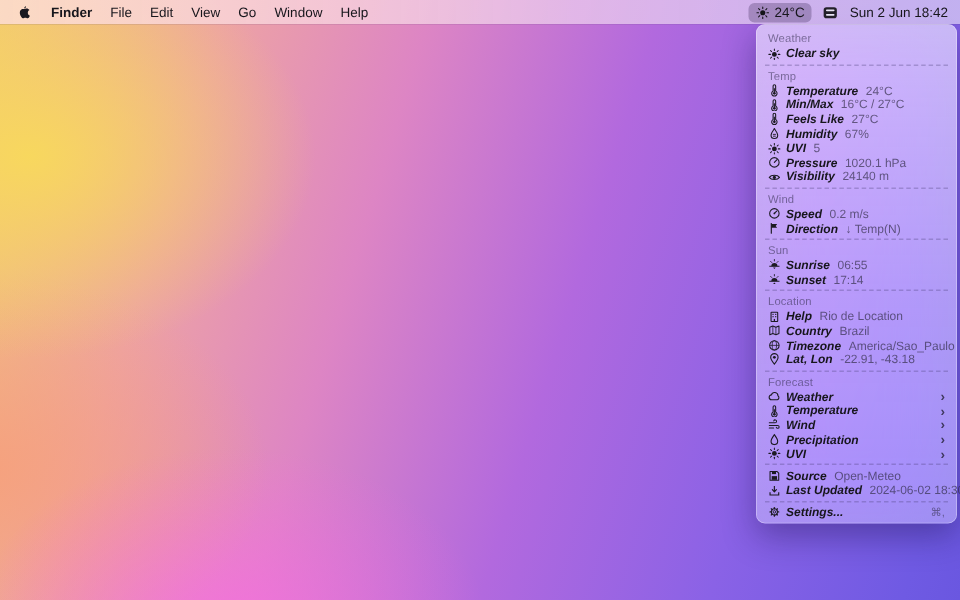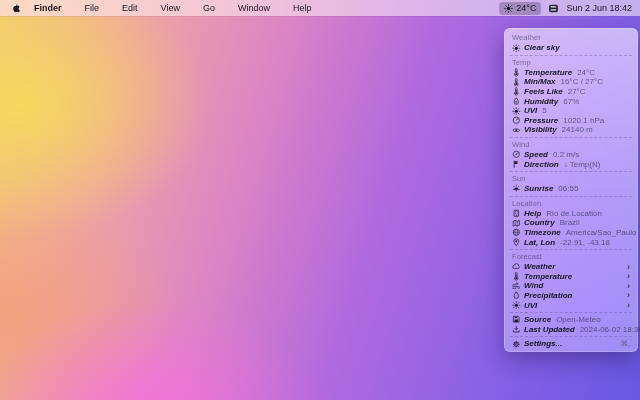--- a/index.html
+++ b/index.html
@@ -38,21 +38,21 @@
   .clock { white-space:nowrap; }
 
   
   .panel {
     position:absolute; top:16px; right:2px; width:134px;
     border-radius:6px; padding:4px 4px 3px 4px;
     background:linear-gradient(180deg, rgba(236,233,250,.66) 0%, rgba(216,211,247,.55) 55%, rgba(205,200,246,.5) 100%);
     backdrop-filter:blur(22px) saturate(170%);
     -webkit-backdrop-filter:blur(22px) saturate(170%);
     box-shadow:0 8px 22px rgba(25,12,70,.38), inset 0 0 0 .5px rgba(255,255,255,.4);
-    font-size:8px; color:#17161c; z-index:4;margin-top:12px;
+    font-size:8px; color:#17161c; z-index:4;
   }
   .sec-header {
     height:9px; line-height:9px; padding:0 4px; margin:1px 0 1px 0;
     font-size:7.5px; color:rgba(47,42,72,.55); font-weight:500; letter-spacing:.1px;
   }
   .row {
     display:flex; align-items:center; height:9.6px; padding:0 4px; gap:3.5px;
     border-radius:3px; white-space:nowrap;
   }
   .row-icon { width:8.5px; height:8.5px; flex:none; color:#1c1b22; display:flex; }
@@ -68,21 +68,21 @@
 
 <div class="desktop">
 
   <div class="menubar">
     <div class="mb-left">
       <span class="apple">
           <svg viewBox="0 0 10 10" xmlns="http://www.w3.org/2000/svg">
             <path d="M6.68 1.05c.07.62-.47 1.23-1.1 1.3-.08-.6.48-1.24 1.1-1.3zM5.5 2.74c.6 0 .86-.37 1.6-.37.63 0 1.3.37 1.66.95-1.46.8-1.22 2.9.27 3.5-.28.7-.7 1.5-1.33 1.5-.58 0-.77-.36-1.45-.36-.67 0-.88.36-1.46.36-.63 0-1.1-.73-1.4-1.43-.78-1.7-.52-3.55.7-4.02.47-.2.94-.13 1.41-.13z" fill="currentColor"></path>
           </svg>
         </span>
-      <span id="menu-items" style="display:flex;gap:23px;">
+      <span id="menu-items" style="display:flex;gap:12px;">
           <span class="menu-item app-name">Finder</span>
           <span class="menu-item">File</span>
           <span class="menu-item">Edit</span>
           <span class="menu-item">View</span>
           <span class="menu-item">Go</span>
           <span class="menu-item">Window</span>
           <span class="menu-item">Help</span>
         </span>
     </div>
     <div class="mb-right">
@@ -253,20 +253,36 @@
               <line x1="5" y1="1.2" x2="5" y2="2.3"></line>
               <line x1="2.1" y1="2.7" x2="2.9" y2="3.5"></line>
               <line x1="7.9" y1="2.7" x2="7.1" y2="3.5"></line>
             </g>
             <path d="M4 7.4h2l-1 1.3z" fill="currentColor"></path>
           </svg>
         </span>
         <span class="row-label">Sunrise</span>
         <span class="row-value">06:55</span>
       </div>
+      <div class="row">
+        <span class="row-icon">
+          <svg viewBox="0 0 10 10" xmlns="http://www.w3.org/2000/svg">
+            <path d="M2.6 6.4a2.4 2.4 0 0 1 4.8 0z" fill="currentColor"></path>
+            <line x1="1" y1="6.4" x2="9" y2="6.4" stroke="currentColor" stroke-width=".8"></line>
+            <g stroke="currentColor" stroke-width=".7" stroke-linecap="round">
+              <line x1="5" y1="1.2" x2="5" y2="2.3"></line>
+              <line x1="2.1" y1="2.7" x2="2.9" y2="3.5"></line>
+              <line x1="7.9" y1="2.7" x2="7.1" y2="3.5"></line>
+            </g>
+            <path d="M5 7.4l1 1.3H4z" fill="currentColor"></path>
+          </svg>
+        </span>
+        <span class="row-label">Sunset</span>
+        <span class="row-value">17:14</span>
+      </div>
       <div class="divider"></div>
       <div class="sec-header">Location</div>
       <div class="row">
         <span class="row-icon">
           <svg viewBox="0 0 10 10" xmlns="http://www.w3.org/2000/svg">
             <rect x="2.4" y="1.4" width="5.2" height="7.2" rx=".4" fill="none" stroke="currentColor" stroke-width=".85"></rect>
             <g fill="currentColor">
               <rect x="3.5" y="2.6" width=".9" height=".9"></rect>
               <rect x="5.6" y="2.6" width=".9" height=".9"></rect>
               <rect x="3.5" y="4.4" width=".9" height=".9"></rect>

